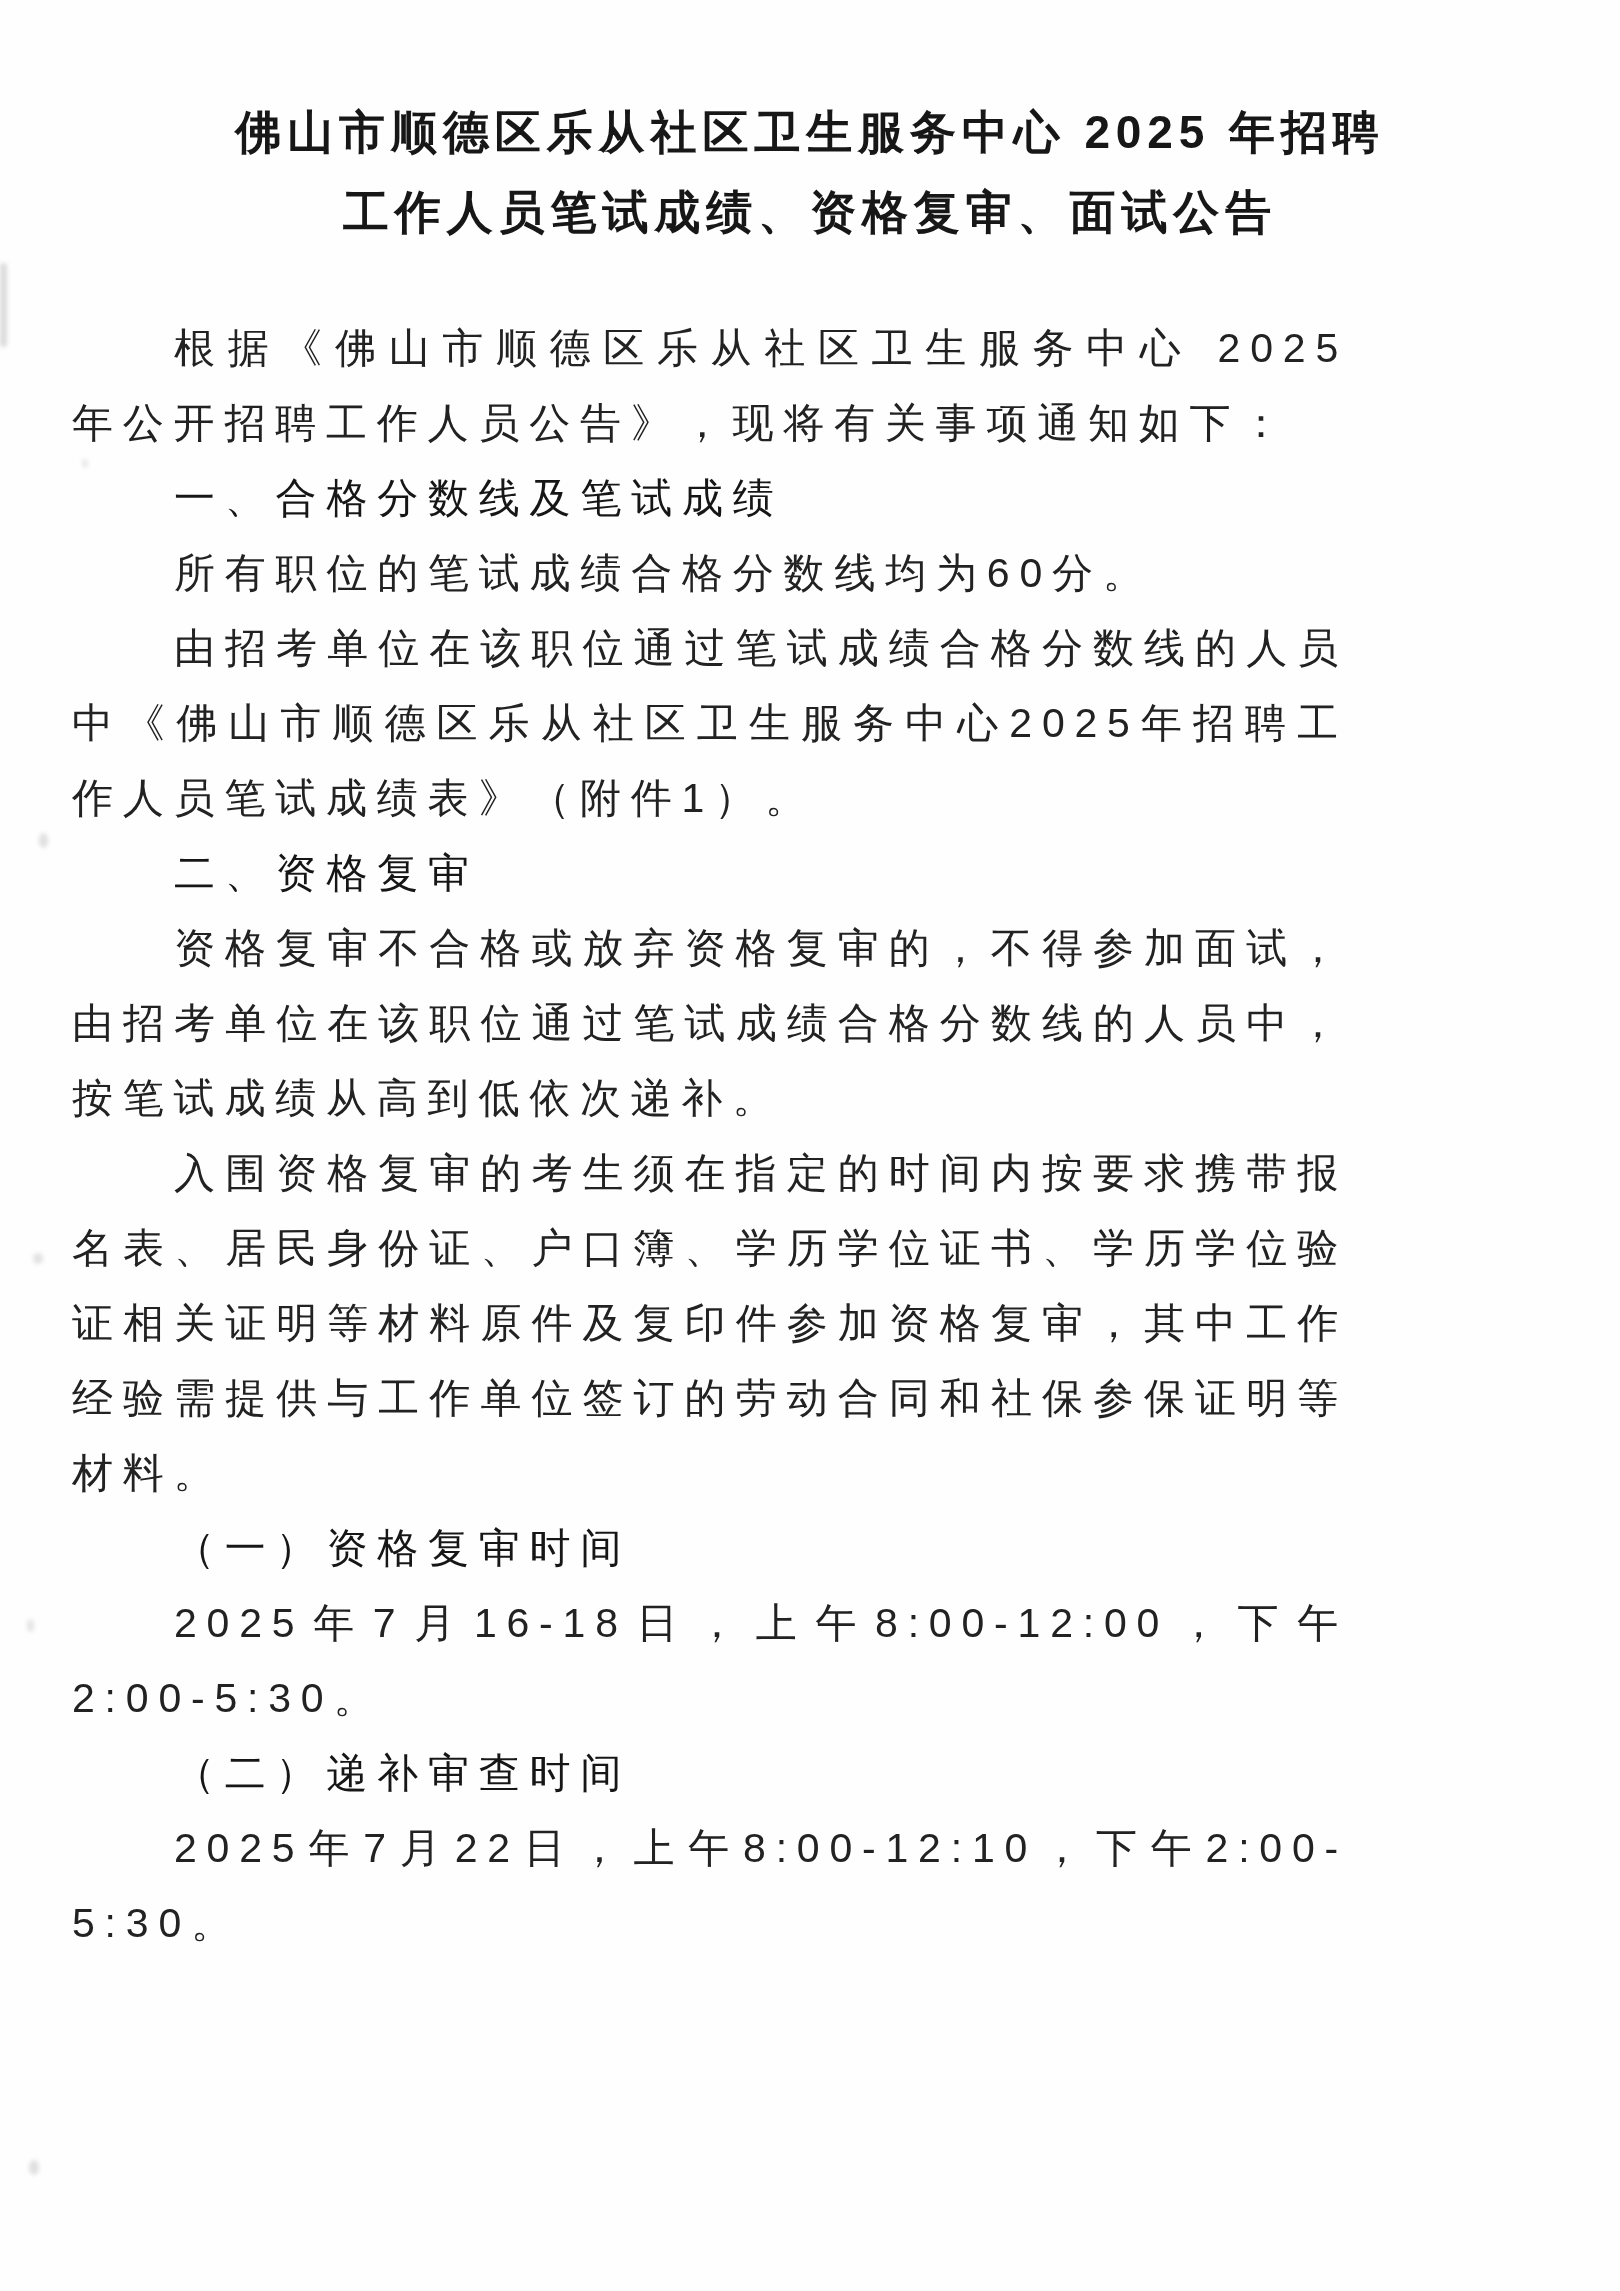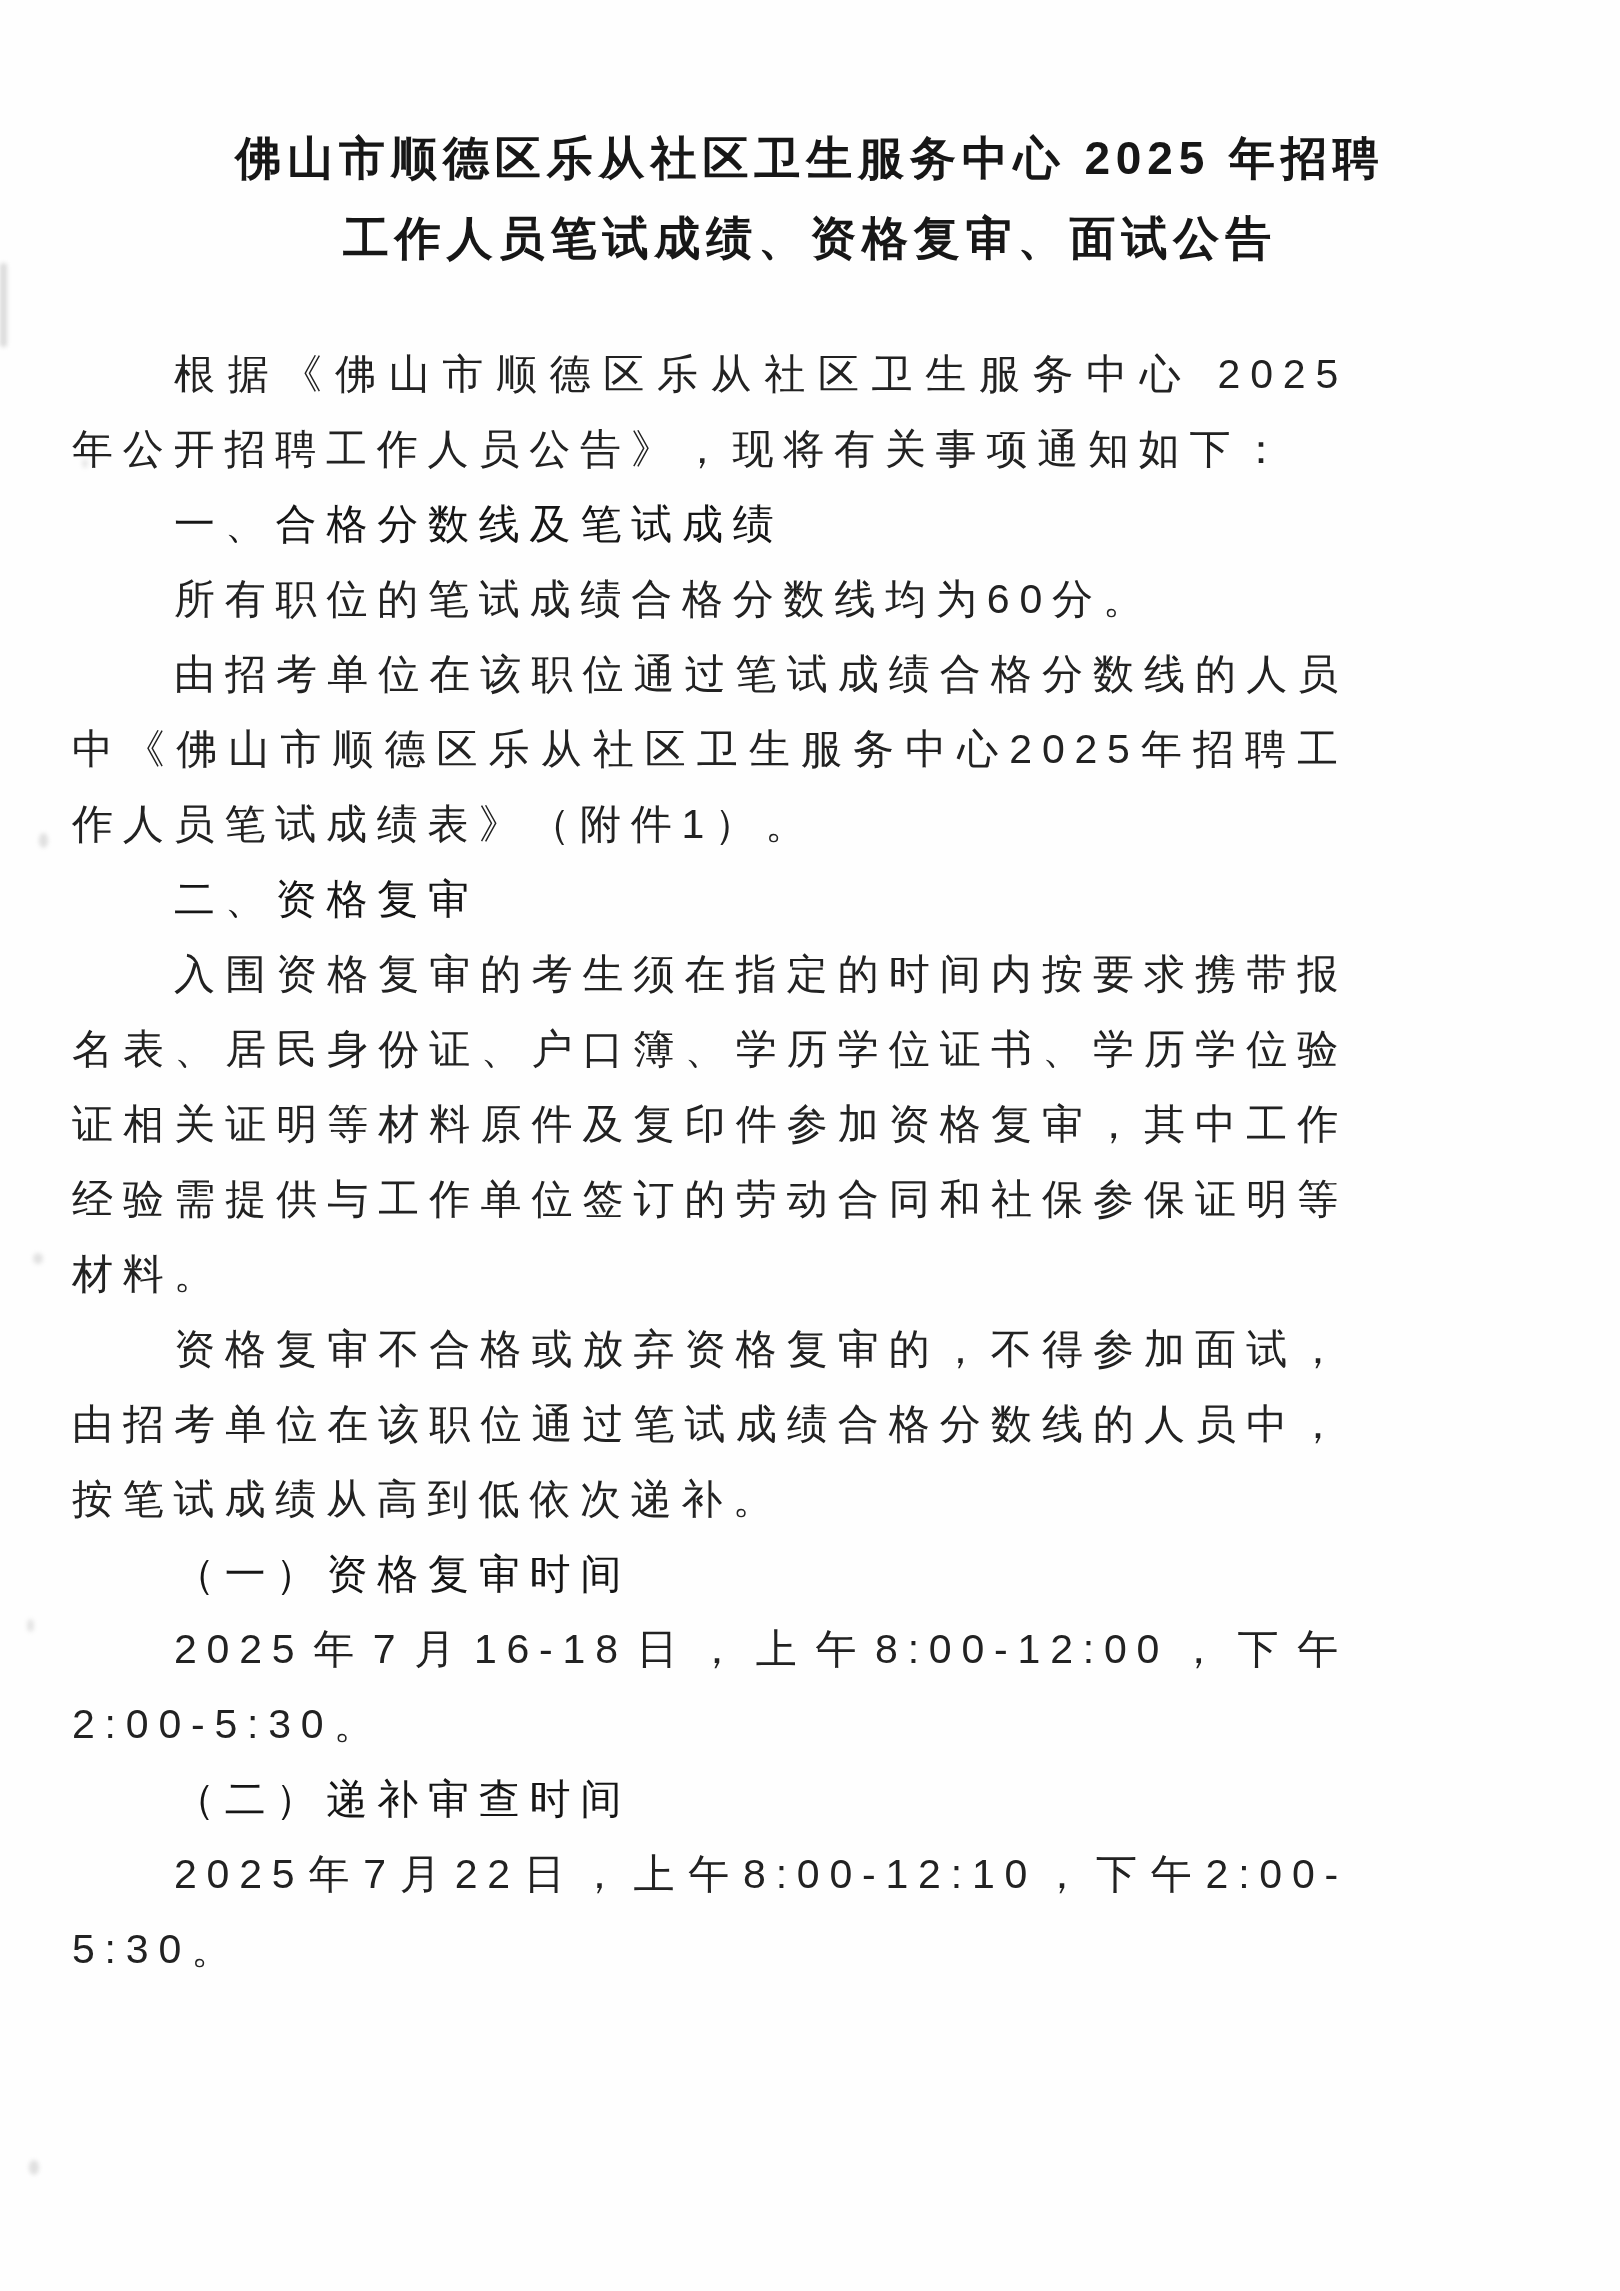--- a/index.html
+++ b/index.html
@@ -10,21 +10,21 @@
   .page {
     position: relative;
     width: 1620px;
     height: 2292px;
     background: #fefefe;
     overflow: hidden;
     font-family: "Liberation Sans", sans-serif;
     color: #1f1f1f;
   }
   .title-block {
-    padding-top: 118px;
+    padding-top: 92px;
     text-align: center;
   }
   .title-line {
     font-size: 46px;
     line-height: 80px;
     font-weight: 700;
     letter-spacing: 5.9px;
     color: #171717;
     white-space: nowrap;
   }
@@ -79,22 +79,22 @@
     <div class="title-line">佛山市顺德区乐从社区卫生服务中心 2025 年招聘</div>
     <div class="title-line">工作人员笔试成绩、资格复审、面试公告</div>
   </div>
 
   <div class="content">
       <p class="para body">根据《佛山市顺德区乐从社区卫生服务中心 2025 年公开招聘工作人员公告》，现将有关事项通知如下：</p>
       <p class="para heading">一、合格分数线及笔试成绩</p>
       <p class="para body">所有职位的笔试成绩合格分数线均为60分。</p>
       <p class="para body">由招考单位在该职位通过笔试成绩合格分数线的人员中《佛山市顺德区乐从社区卫生服务中心2025年招聘工作人员笔试成绩表》（附件1）。</p>
       <p class="para heading">二、资格复审</p>
+      <p class="para body">资格复审不合格或放弃资格复审的，不得参加面试，由招考单位在该职位通过笔试成绩合格分数线的人员中，按笔试成绩从高到低依次递补。</p>
       <p class="para body">入围资格复审的考生须在指定的时间内按要求携带报名表、居民身份证、户口簿、学历学位证书、学历学位验证相关证明等材料原件及复印件参加资格复审，其中工作经验需提供与工作单位签订的劳动合同和社保参保证明等材料。</p>
-      <p class="para body">资格复审不合格或放弃资格复审的，不得参加面试，由招考单位在该职位通过笔试成绩合格分数线的人员中，按笔试成绩从高到低依次递补。</p>
       <p class="para subheading">（一）资格复审时间</p>
       <p class="para body">2025年7月16-18日，上午8:00-12:00，下午2:00-5:30。</p>
       <p class="para subheading">（二）递补审查时间</p>
       <p class="para body">2025年7月22日，上午8:00-12:10，下午2:00-5:30。</p>
     </div>
 
 </div>
 
 
 </body></html>

